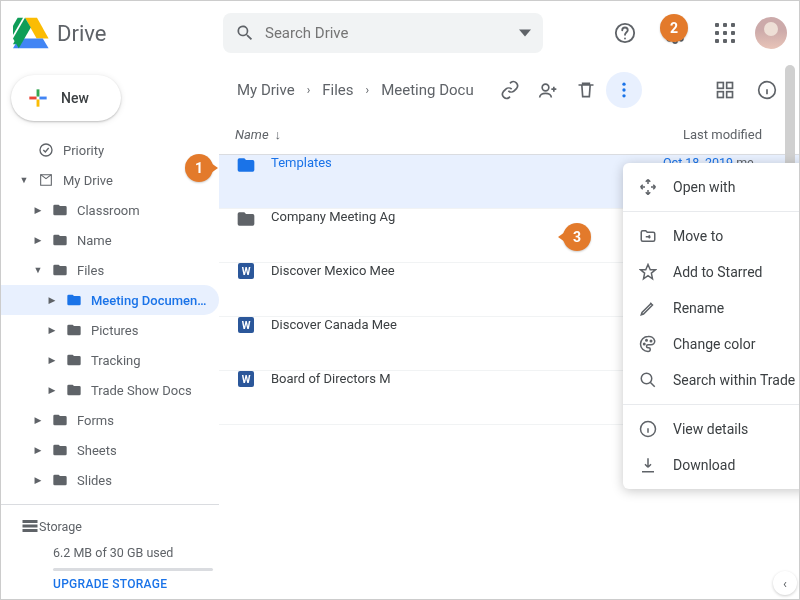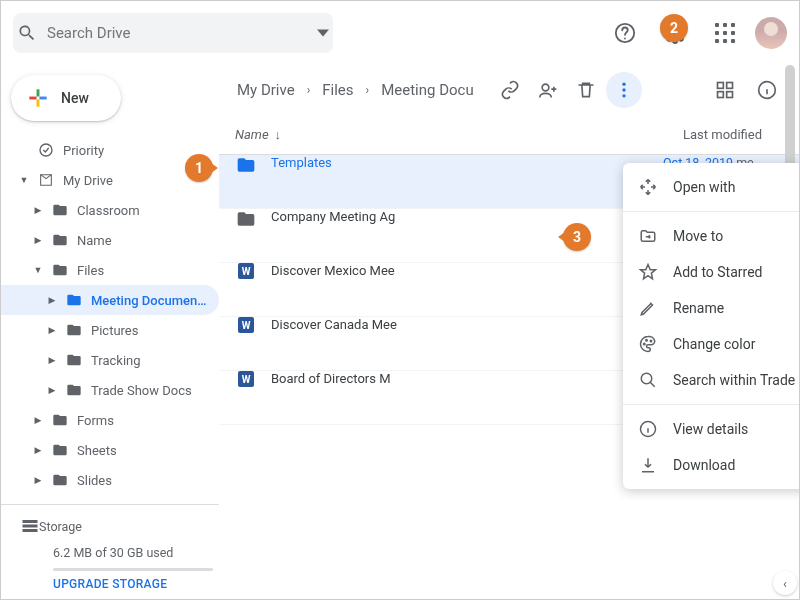--- a/index.html
+++ b/index.html
@@ -1,20 +1,20 @@
 <!DOCTYPE html>
 <html><head>
 <meta charset="utf-8">
 <style>
   * { box-sizing: border-box; margin: 0; padding: 0; font-family: "Google Sans", Roboto, Arial, sans-serif; }
   body { width: 800px; height: 600px; overflow: hidden; background: #fff; position: relative; border: 1px solid #ccc; }
   .header { height: 64px; display: flex; align-items: center; padding: 0 12px; }
   .logo-wrap { display: flex; align-items: center; width: 210px; }
   .logo-name { font-size: 22px; color: #5f6368; margin-left: 8px; }
-  .search { flex: 1; display: flex; align-items: center; background: #f1f3f4; border-radius: 8px; height: 40px; padding: 0 4px; max-width: 320px; }
+  .search { flex: 1; display: flex; align-items: center; background: #f1f3f4; border-radius: 8px; height: 40px; padding: 0 12px; max-width: 320px; }
   .search input { border: 0; background: transparent; flex: 1; font-size: 15px; outline: none; color: #5f6368; margin-left: 10px; }
   .header-actions { display: flex; align-items: center; gap: 10px; margin-left: auto; }
   .iconbtn { width: 40px; height: 40px; display: flex; align-items: center; justify-content: center; color: #5f6368; border-radius: 50%; cursor: pointer; }
   .apps-grid { display: grid; grid-template-columns: repeat(3, 4px); grid-template-rows: repeat(3, 4px); gap: 4px; }
   .apps-grid span { background: #5f6368; width: 4px; height: 4px; border-radius: 1px; }
   .avatar { width: 32px; height: 32px; border-radius: 50%; background: linear-gradient(#caa 40%, #e8c4b8); position: relative; overflow: hidden; }
   .avatar::after { content: ""; position: absolute; width: 14px; height: 14px; background: #eedfd6; border-radius: 50%; left: 9px; top: 5px; }
   .main { display: flex; height: calc(600px - 64px); }
   .sidebar { width: 218px; border-right: 0; padding-top: 6px; display: flex; flex-direction: column; font-size: 13px; color: #5f6368; position: relative; }
   .new-btn { margin: 4px 10px 14px 10px; width: 110px; height: 46px; border-radius: 24px; box-shadow: 0 1px 2px rgba(0,0,0,.2), 0 1px 6px rgba(0,0,0,.1); background: #fff; display: flex; align-items: center; gap: 10px; padding-left: 14px; cursor: pointer; }
@@ -55,20 +55,30 @@
   .folder-svg.sel { fill: #1a73e8; }
   .word-icon { width: 16px; height: 16px; background: #2b579a; color: #fff; font-size: 10px; font-weight: 700; display: flex; align-items: center; justify-content: center; border-radius: 2px; }
   .scroll-simu { position: absolute; right: 2px; top: 64px; width: 14px; bottom: 14px; }
   .scroll-simu .thumb { position: absolute; top: 0; width: 10px; left: 2px; height: 210px; background: #d0d0d0; border-radius: 6px; }
   .page-chev { position: absolute; right: 2px; bottom: 4px; width: 24px; height: 24px; border-radius: 50%; background: #fff; box-shadow: 0 1px 3px rgba(0,0,0,.2); display: flex; align-items: center; justify-content: center; color: #5f6368; font-size: 13px; }
 </style>
 </head>
 <body>
 
 <div class="header">
+  <div class="logo-wrap">
+    <svg width="36" height="36" viewBox="0 0 87 78">
+      <path fill="#0F9D58" d="M43.5 0 0 75.2l14.5 0L58 0z" transform="translate(-28 2) scale(.9)"></path>
+      <path fill="#0F9D58" d="M6 55 0 66h13z"></path>
+      <polygon fill="#FBBC04" points="29,2 58,2 86,52 57,52"></polygon>
+      <polygon fill="#4285F4" points="0,66 14,42 72,42 86,66" transform="translate(0 10)"></polygon>
+      <polygon fill="#0F9D58" points="29,2 0,52 14,76 43,26"></polygon>
+    </svg>
+    <span class="logo-name">Drive</span>
+  </div>
   <div class="search">
     <svg width="20" height="20" viewBox="0 0 24 24" fill="#5f6368">
         <path d="M15.5 14h-.8l-.3-.3a6.5 6.5 0 10-.7.7l.3.3v.8l5 5 1.5-1.5-5-5zm-6 0A4.5 4.5 0 1114 9.5 4.5 4.5 0 019.5 14z"></path>
       </svg>
     <input placeholder="Search Drive" style="">
     <svg width="12" height="12" viewBox="0 0 10 6" fill="#5f6368">
         <path d="M0 0l5 6 5-6z"></path>
       </svg>
   </div>
   <div class="header-actions">

